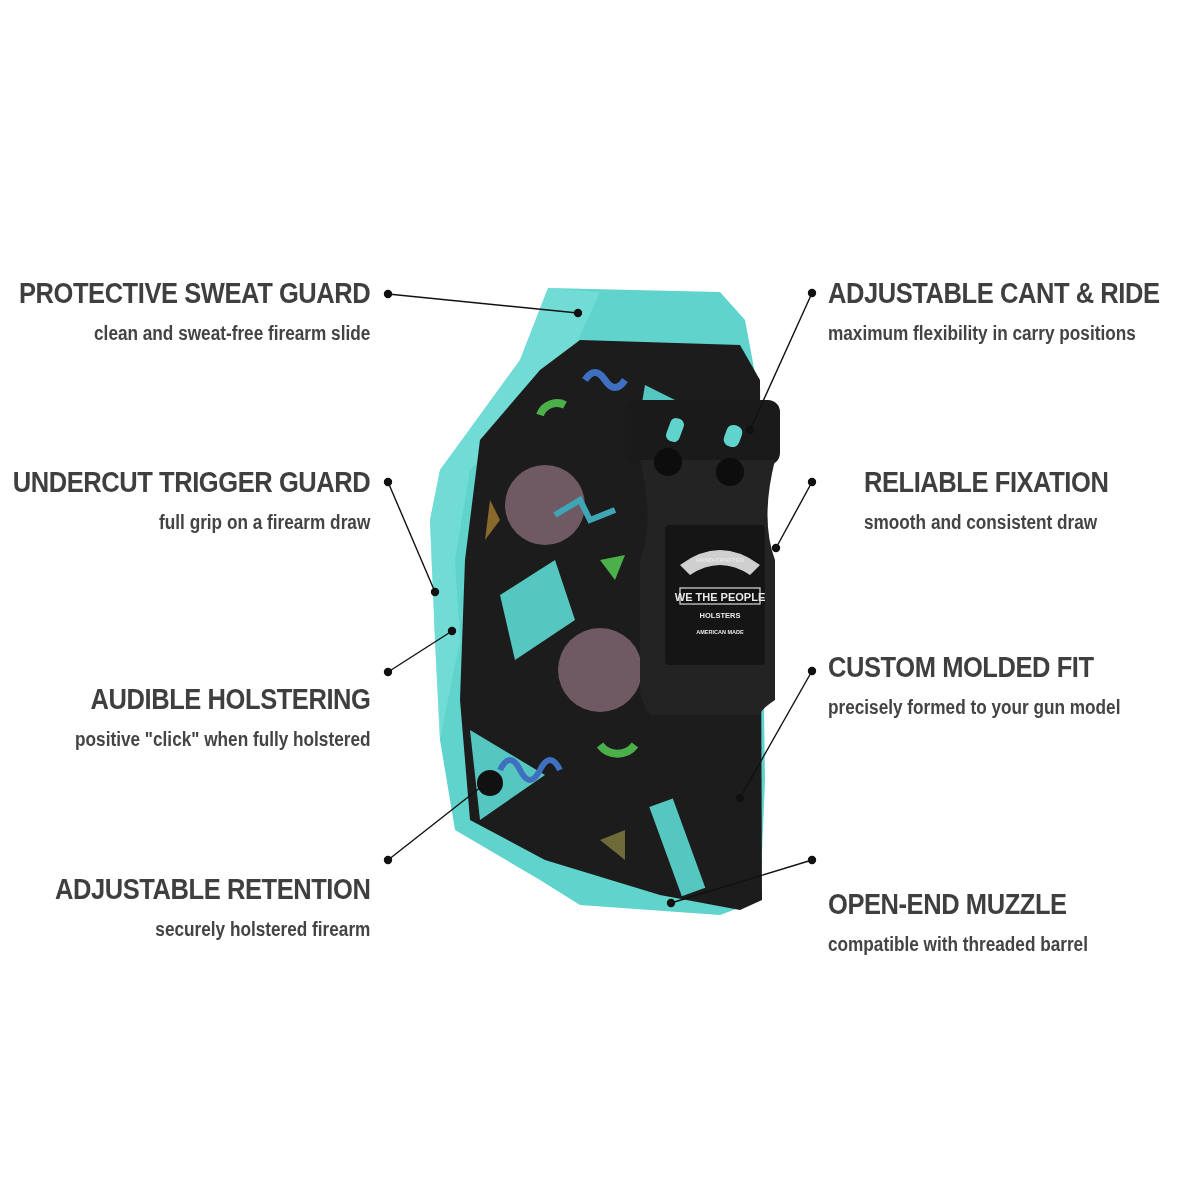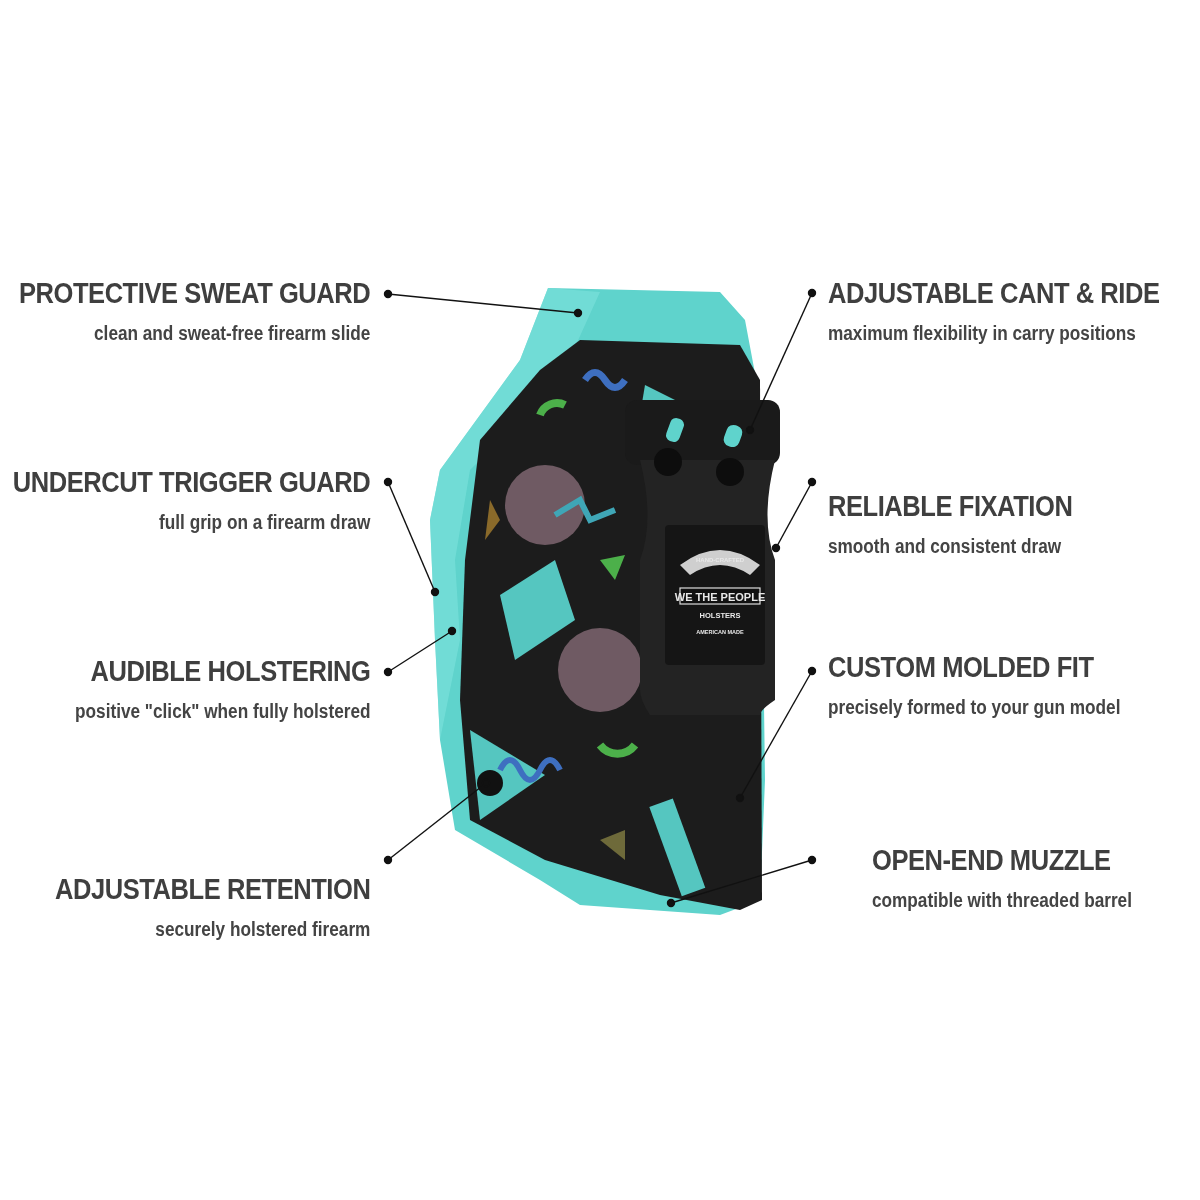--- a/index.html
+++ b/index.html
@@ -90,37 +90,37 @@
 </svg>
 
 <div class="feature left" style="top:276px;">
   <div class="title">PROTECTIVE SWEAT GUARD</div>
   <div class="sub">clean and sweat-free firearm slide</div>
 </div>
 <div class="feature left" style="top:465px;">
   <div class="title">UNDERCUT TRIGGER GUARD</div>
   <div class="sub">full grip on a firearm draw</div>
 </div>
-<div class="feature left" style="top:654px;">
+<div class="feature left" style="top:682px;">
   <div class="title">AUDIBLE HOLSTERING</div>
   <div class="sub">positive "click" when fully holstered</div>
 </div>
 <div class="feature left" style="top:872px;">
   <div class="title">ADJUSTABLE RETENTION</div>
   <div class="sub">securely holstered firearm</div>
 </div>
 
 <div class="feature right" style="top:276px;">
   <div class="title">ADJUSTABLE CANT &amp; RIDE</div>
   <div class="sub">maximum flexibility in carry positions</div>
 </div>
-<div class="feature right" style="top:489px;">
+<div class="feature right" style="top:465px;margin-left:36px;">
   <div class="title">RELIABLE FIXATION</div>
   <div class="sub">smooth and consistent draw</div>
 </div>
 <div class="feature right" style="top:650px;">
   <div class="title">CUSTOM MOLDED FIT</div>
   <div class="sub">precisely formed to your gun model</div>
 </div>
-<div class="feature right" style="top:843px;margin-left:44px;">
+<div class="feature right" style="top:887px;">
   <div class="title">OPEN-END MUZZLE</div>
   <div class="sub">compatible with threaded barrel</div>
 </div>
 
 </body></html>

